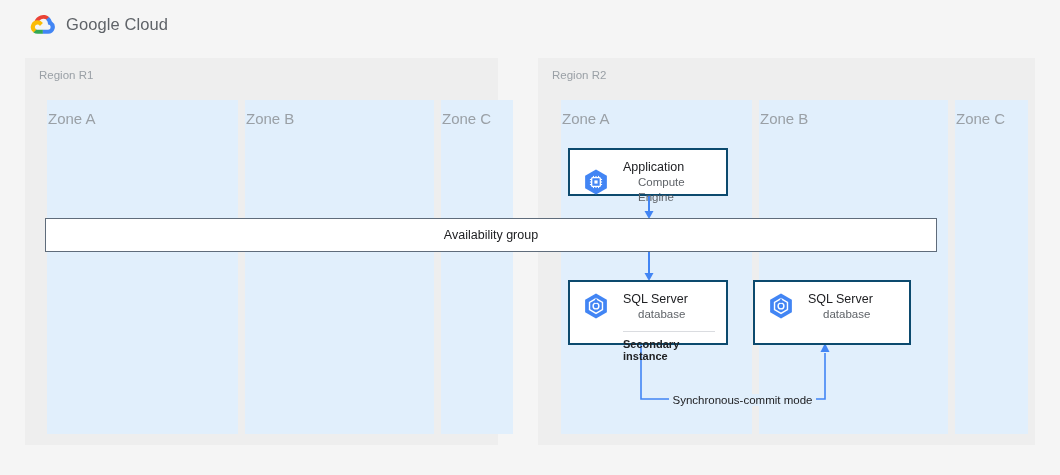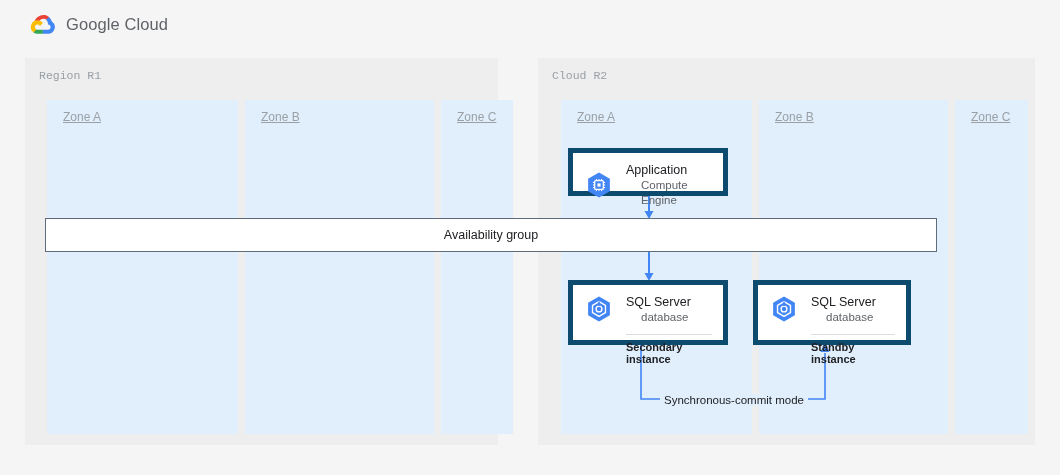--- a/index.html
+++ b/index.html
@@ -40,35 +40,33 @@
     background: #eeeeee;
   }
   #region-r1 { left: 25px;  top: 58px; width: 473px; height: 387px; }
   #region-r2 { left: 538px; top: 58px; width: 497px; height: 387px; }
 
   .region-label {
     position: absolute;
     left: 14px; top: 11px;
     font-size: 11.5px;
     color: #9aa0a6;
-    font-family: Liberation Mono, monospace;
   }
 
   .zone {
     position: absolute;
     top: 42px;
     height: 334px;
     background: #e1effc;
   }
   .zone-label {
     position: absolute;
-    left: 16px; top: 10px;
-    font-size: 12px;
+    left: 1px; top: 10px;
+    font-size: 15px;
     color: #9aa0a6;
-    text-decoration: underline;
   }
 
   
   #r1-zone-a { left: 22px;  width: 191px; }
   #r1-zone-b { left: 220px; width: 189px; }
   #r1-zone-c { left: 416px; width: 72px; }
   
   #r2-zone-a { left: 23px;  width: 191px; }
   #r2-zone-b { left: 221px; width: 189px; }
   #r2-zone-c { left: 417px; width: 73px; }
@@ -88,21 +86,21 @@
   }
   #availability-group .ag-text {
     font-size: 12.5px;
     color: #202124;
   }
 
   
   .node-card {
     position: absolute;
     background: #ffffff;
-    border: 5px solid #0c4a6e;
+    border: 2px solid #0c4a6e;
     box-sizing: border-box;
     z-index: 7;
   }
   .node-main {
     display: flex;
     align-items: center;
     padding: 9px 10px 9px 11px;
     box-sizing: border-box;
   }
   .node-icon { width: 30px; height: 30px; flex: none; }
@@ -127,21 +125,21 @@
   #conn-app-to-ag   { left: 640px; top: 196px;  width: 18px; height: 24px; }
   #conn-ag-to-sql   { left: 640px; top: 250px;  width: 18px; height: 32px; }
   #conn-sync        { left: 640px; top: 343px;  width: 200px; height: 66px; }
 
   #sync-label-wrap {
     position: absolute;
     left: 660px; top: 390px;
     width: 165px; height: 20px;
     display: flex;
     align-items: center;
-    justify-content: flex-start;
+    justify-content: center;
     z-index: 8;
   }
   #sync-label-wrap .sync-text {
     font-size: 11.5px;
     color: #202124;
     background: #e1effc;
     padding: 0 4px;
   }
 </style>
 </head>
@@ -167,21 +165,21 @@
   </div>
   <div class="zone" id="r1-zone-b">
     <span class="zone-label">Zone B</span>
   </div>
   <div class="zone" id="r1-zone-c">
     <span class="zone-label">Zone C</span>
   </div>
 </div>
 
 <div class="region" id="region-r2">
-  <span class="region-label">Cloud R2</span>
+  <span class="region-label">Region R2</span>
 
   <div class="zone" id="r2-zone-a">
     <span class="zone-label">Zone A</span>
   </div>
   <div class="zone" id="r2-zone-b">
     <span class="zone-label">Zone B</span>
   </div>
   <div class="zone" id="r2-zone-c">
     <span class="zone-label">Zone C</span>
   </div>
@@ -272,14 +270,13 @@
         <polygon points="16,8.1 22.9,12.05 22.9,19.95 16,23.9 9.1,19.95 9.1,12.05" fill="none" stroke="#ffffff" stroke-width="1.5"></polygon>
         <circle cx="16" cy="16" r="3.1" fill="none" stroke="#ffffff" stroke-width="1.5"></circle>
         <path d="M16 12.9 L16 8.1" stroke="#4285f4" stroke-width="1.6"></path>
       </svg>
     </span>
     <span class="node-text">
       <div class="node-title">SQL Server</div>
       <div class="node-sub">database</div>
     </span>
   </div>
-  <div class="node-footer">Standby instance</div>
 </div>
 
 </body></html>

